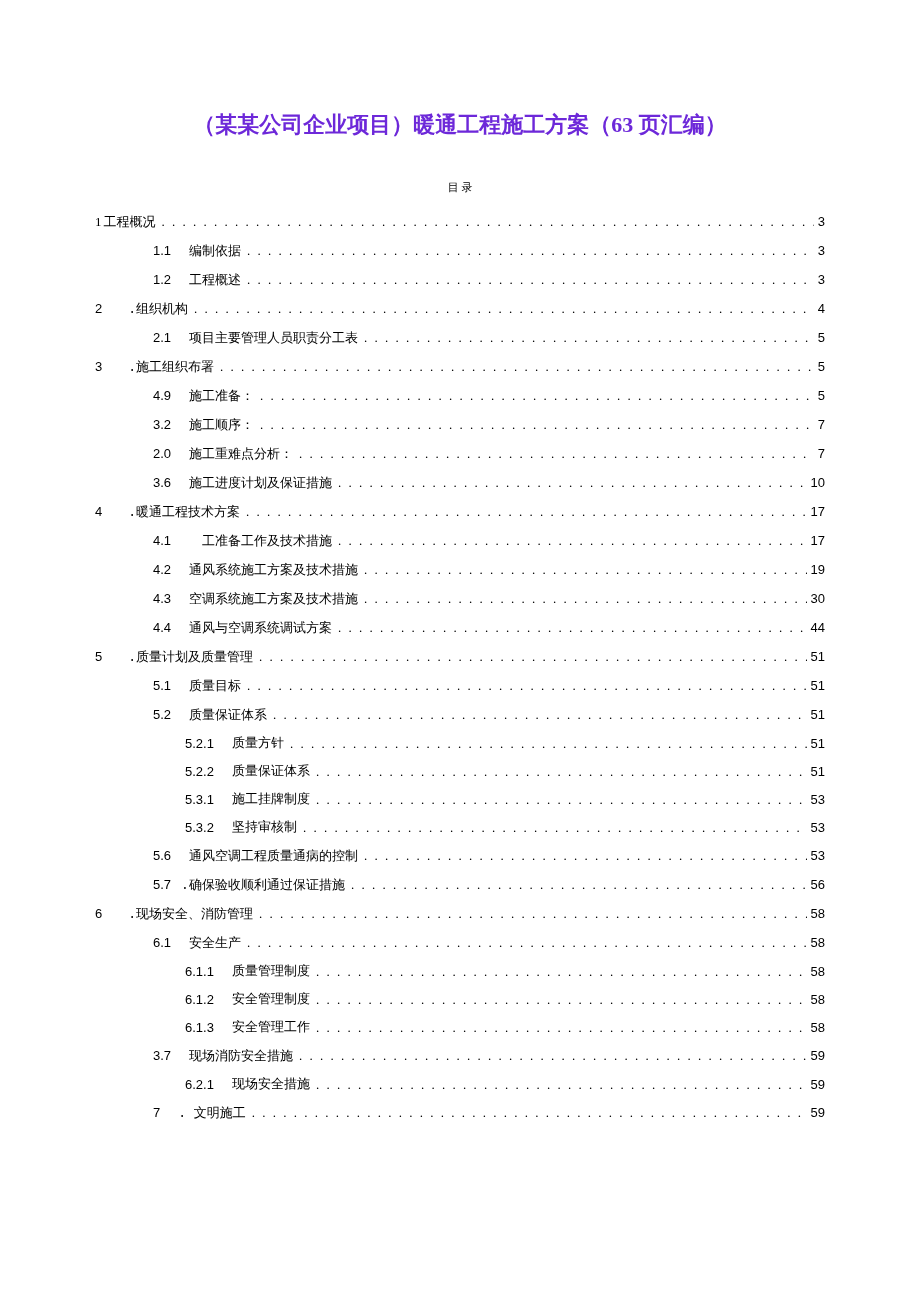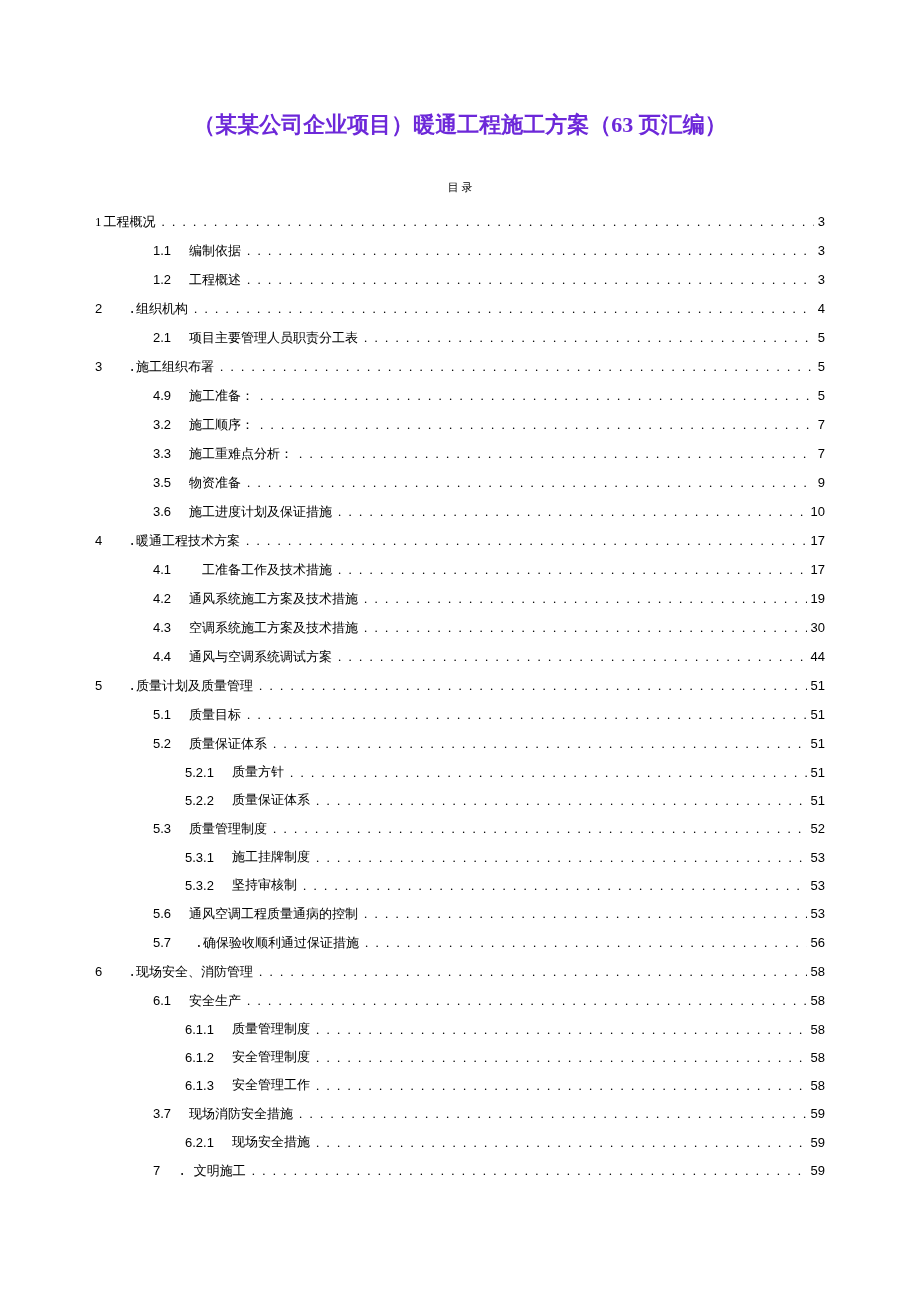--- a/index.html
+++ b/index.html
@@ -66,21 +66,21 @@
       font-family: Arial, sans-serif;
       flex-shrink: 0;
       margin-left: 4px;
     }
     .lvl1 { padding-left: 0; }
     .lvl1-alt { padding-left: 0; }
     .lvl1-alt .toc-num { margin-right: 26px; }
     .lvl2 { padding-left: 58px; }
     .lvl3 { padding-left: 90px; align-items: center; }
     .lvl2-alt { padding-left: 58px; }
-    .lvl2-alt .toc-num { margin-right: 24px; }
+    .lvl2-alt .toc-num { margin-right: 10px; }
   </style>
 </head>
 <body>
 
 <h1 class="title">（某某公司企业项目）暖通工程施工方案（63 页汇编）</h1>
 <div class="subtitle">目 录</div>
 <div class="toc" id="toc-container">
     <div class="toc-row lvl1">
       <span class="toc-num toc-num-cjk" style="margin-right: 2px;">1</span>
       <span class="toc-label">工程概况</span>
@@ -123,30 +123,24 @@
       <span class="toc-dots"></span>
       <span class="toc-page">5</span>
     </div>
     <div class="toc-row lvl2">
       <span class="toc-num">3.2</span>
       <span class="toc-label">施工顺序：</span>
       <span class="toc-dots"></span>
       <span class="toc-page">7</span>
     </div>
     <div class="toc-row lvl2">
-      <span class="toc-num">3.3</span>
+      <span class="toc-num">2.0</span>
       <span class="toc-label">施工重难点分析：</span>
       <span class="toc-dots"></span>
       <span class="toc-page">7</span>
-    </div>
-    <div class="toc-row lvl2">
-      <span class="toc-num">3.5</span>
-      <span class="toc-label">物资准备</span>
-      <span class="toc-dots"></span>
-      <span class="toc-page">9</span>
     </div>
     <div class="toc-row lvl2">
       <span class="toc-num">3.6</span>
       <span class="toc-label">施工进度计划及保证措施</span>
       <span class="toc-dots"></span>
       <span class="toc-page">10</span>
     </div>
     <div class="toc-row lvl1-alt">
       <span class="toc-num">4</span>
       <span class="toc-label">.暖通工程技术方案</span>
@@ -199,26 +193,20 @@
       <span class="toc-num">5.2.1</span>
       <span class="toc-label">质量方针</span>
       <span class="toc-dots"></span>
       <span class="toc-page">51</span>
     </div>
     <div class="toc-row lvl3">
       <span class="toc-num">5.2.2</span>
       <span class="toc-label">质量保证体系</span>
       <span class="toc-dots"></span>
       <span class="toc-page">51</span>
-    </div>
-    <div class="toc-row lvl2">
-      <span class="toc-num">5.3</span>
-      <span class="toc-label">质量管理制度</span>
-      <span class="toc-dots"></span>
-      <span class="toc-page">52</span>
     </div>
     <div class="toc-row lvl3">
       <span class="toc-num">5.3.1</span>
       <span class="toc-label">施工挂牌制度</span>
       <span class="toc-dots"></span>
       <span class="toc-page">53</span>
     </div>
     <div class="toc-row lvl3">
       <span class="toc-num">5.3.2</span>
       <span class="toc-label">坚持审核制</span>

